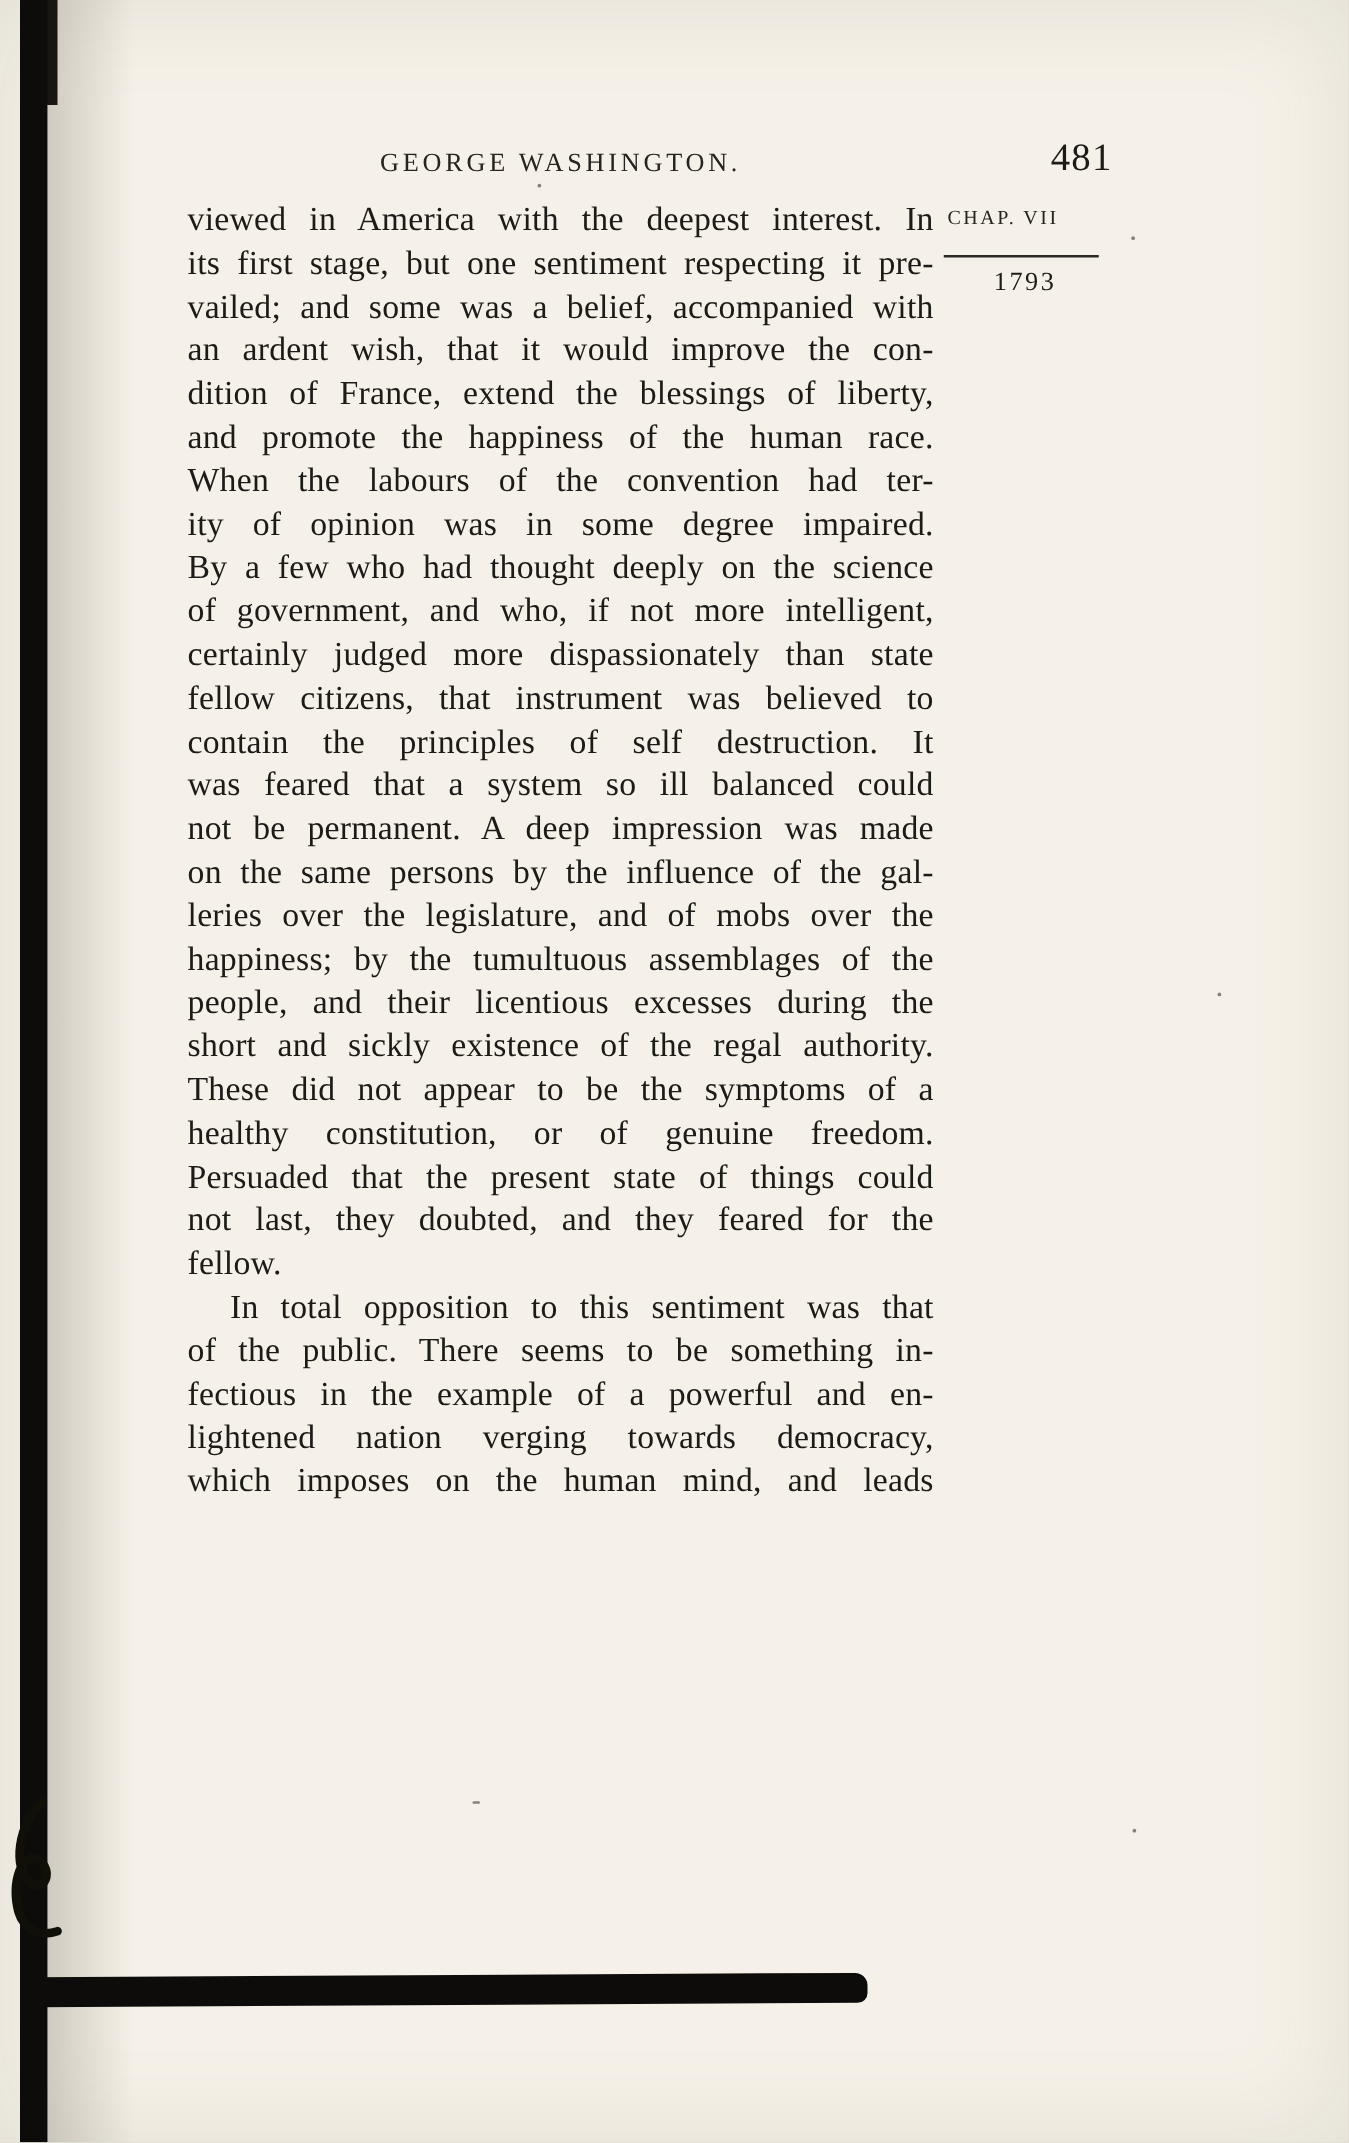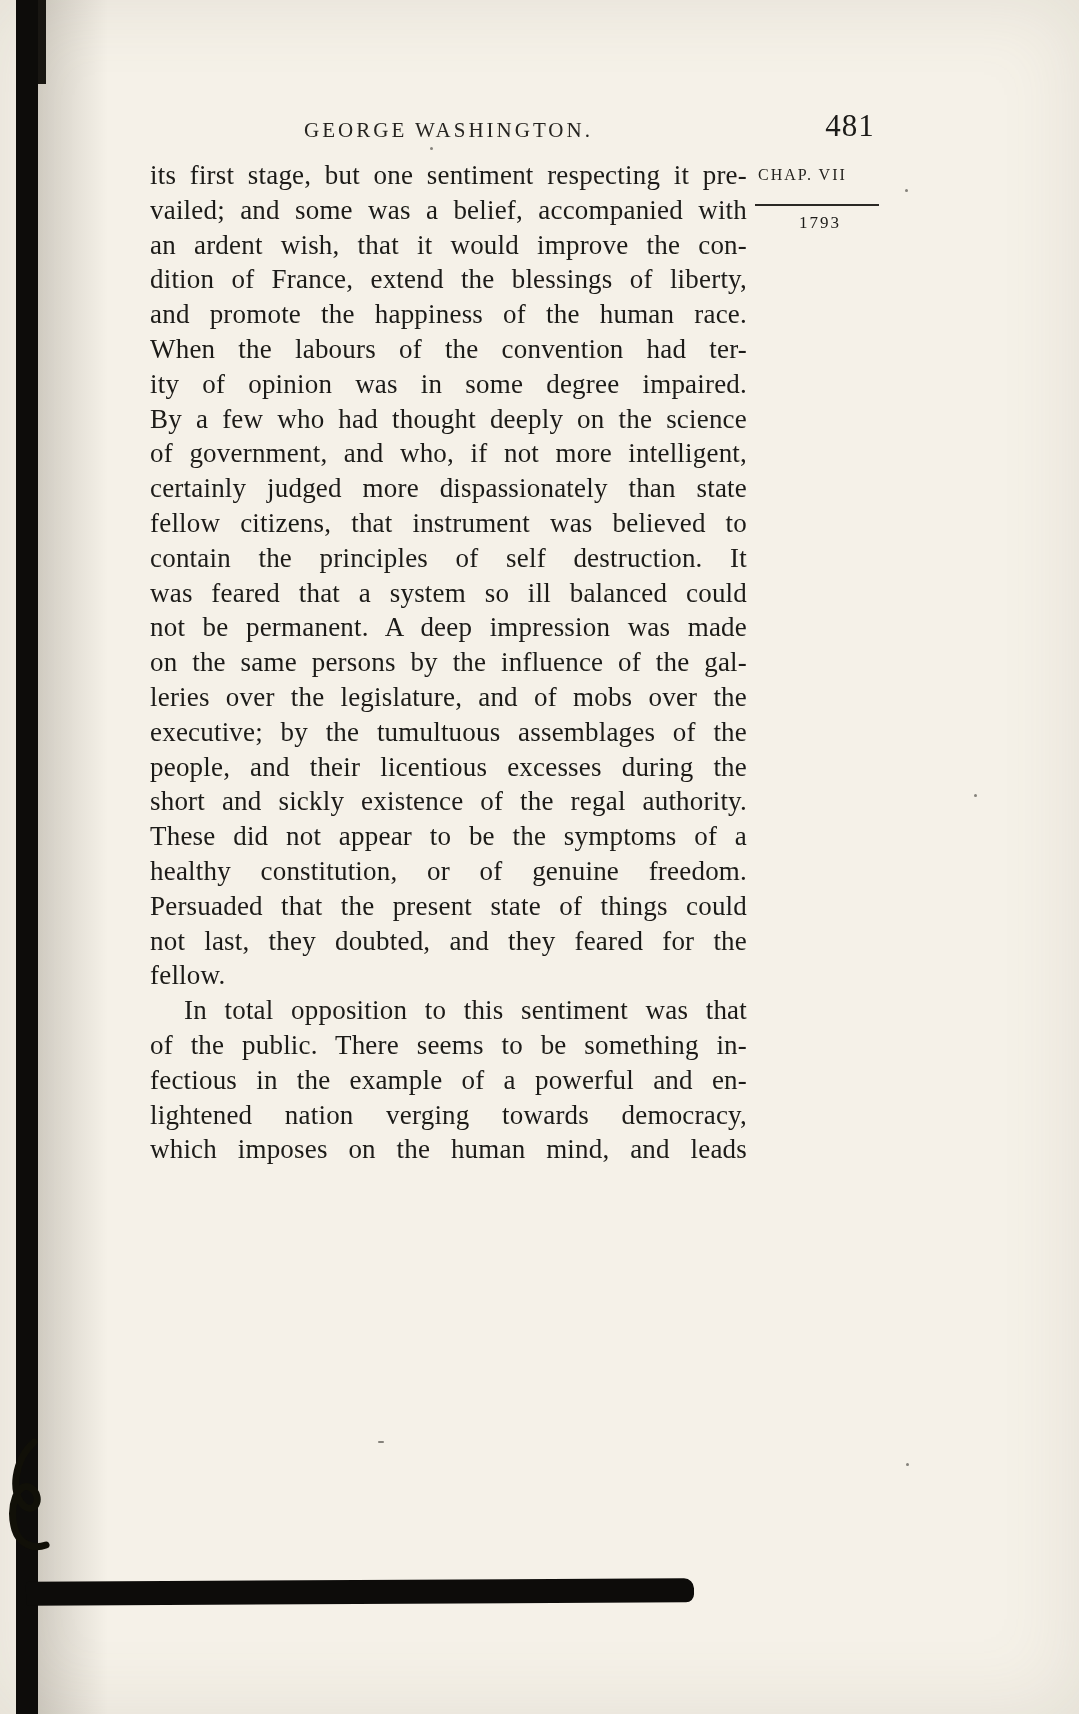--- a/index.html
+++ b/index.html
@@ -68,21 +68,21 @@
     width: 597px;
     text-align: center;
     font-size: 21px;
     letter-spacing: 3px;
     color: #262420;
   }
   .page-number {
     position: absolute;
     left: 810px; top: 108px;
     width: 80px;
-    text-align: center;
+    text-align: right;
     font-size: 31px;
     letter-spacing: 1px;
     color: #1c1b18;
   }
 
   
   .margin-chapter {
     position: absolute;
     left: 758px; top: 166px;
     width: 124px;
@@ -95,21 +95,21 @@
     left: 755px; top: 204px;
     width: 124px;
     height: 2px;
     background: #2a2824;
   }
   .margin-year {
     position: absolute;
     left: 758px; top: 213px;
     width: 124px;
     text-align: center;
-    font-size: 17px;
+    font-size: 21px;
     letter-spacing: 2px;
     color: #1c1b18;
   }
 
   
   .body-text {
     position: absolute;
     left: 150px; top: 158px;
     width: 597px;
     font-size: 27px;
@@ -148,37 +148,38 @@
   <div class="speckle s5"></div>
 
   <div class="running-head">GEORGE WASHINGTON.</div>
   <div class="page-number">481</div>
 
   <div class="margin-chapter">CHAP. VII</div>
   <div class="margin-rule"></div>
   <div class="margin-year">1793</div>
 
   <div class="body-text">
+      <div class="line">viewed in America with the deepest interest. In</div>
       <div class="line">its first stage, but one sentiment respecting it pre-</div>
       <div class="line">vailed; and some was a belief, accompanied with</div>
       <div class="line">an ardent wish, that it would improve the con-</div>
       <div class="line">dition of France, extend the blessings of liberty,</div>
       <div class="line">and promote the happiness of the human race.</div>
       <div class="line">When the labours of the convention had ter-</div>
       <div class="line">ity of opinion was in some degree impaired.</div>
       <div class="line">By a few who had thought deeply on the science</div>
       <div class="line">of government, and who, if not more intelligent,</div>
       <div class="line">certainly judged more dispassionately than state</div>
       <div class="line">fellow citizens, that instrument was believed to</div>
       <div class="line">contain the principles of self destruction. It</div>
       <div class="line">was feared that a system so ill balanced could</div>
       <div class="line">not be permanent. A deep impression was made</div>
       <div class="line">on the same persons by the influence of the gal-</div>
       <div class="line">leries over the legislature, and of mobs over the</div>
-      <div class="line">executive; by the tumultuous assemblages of the</div>
+      <div class="line">happiness; by the tumultuous assemblages of the</div>
       <div class="line">people, and their licentious excesses during the</div>
       <div class="line">short and sickly existence of the regal authority.</div>
       <div class="line">These did not appear to be the symptoms of a</div>
       <div class="line">healthy constitution, or of genuine freedom.</div>
       <div class="line">Persuaded that the present state of things could</div>
       <div class="line">not last, they doubted, and they feared for the</div>
       <div class="line no-justify">fellow.</div>
       <div class="line indent">In total opposition to this sentiment was that</div>
       <div class="line">of the public. There seems to be something in-</div>
       <div class="line">fectious in the example of a powerful and en-</div>

